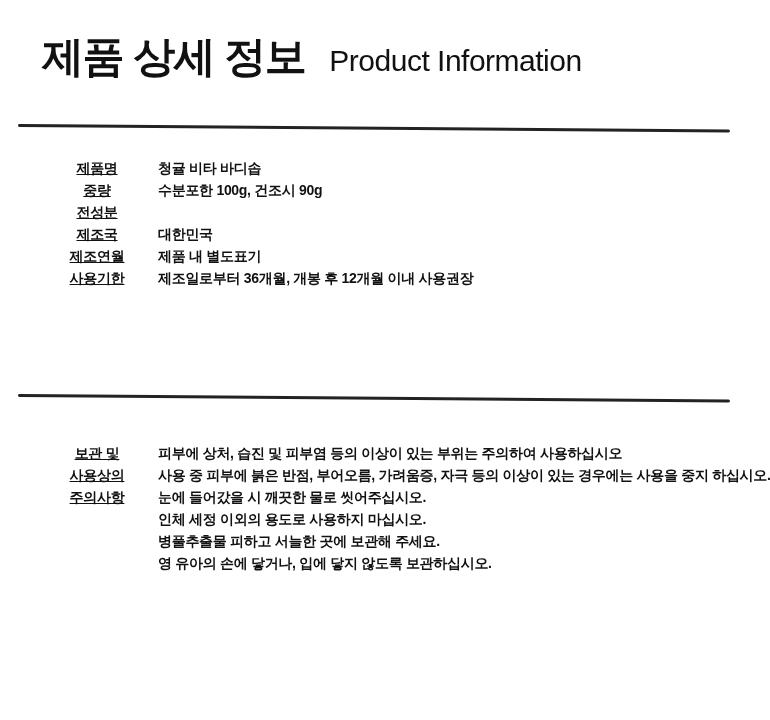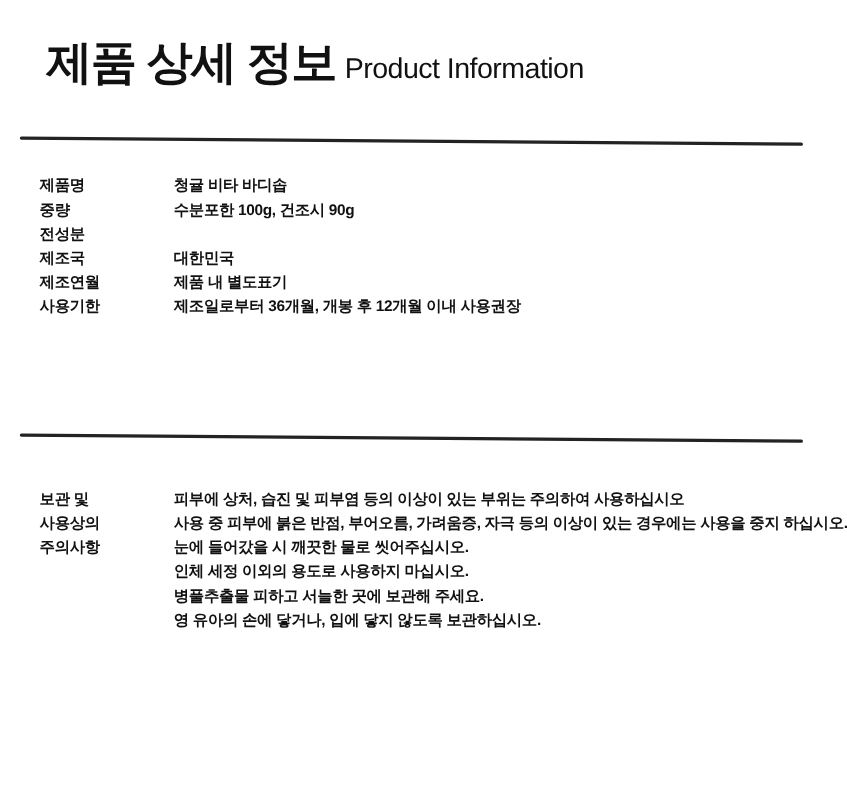--- a/index.html
+++ b/index.html
@@ -11,32 +11,32 @@
     overflow: hidden;
     font-family: "Liberation Sans", sans-serif;
     color: #111111;
   }
   .title-row {
     position: absolute;
     left: 42px;
     top: 30px;
     display: flex;
     align-items: baseline;
-    gap: 8px;
+    gap: 24px;
     white-space: nowrap;
   }
   .title-ko {
     margin: 0;
     font-size: 42px;
     font-weight: 700;
     letter-spacing: -1.5px;
     line-height: 1.3;
   }
   .title-en {
-    font-size: 26px;
+    font-size: 30px;
     font-weight: 500;
     letter-spacing: -0.5px;
   }
   .divider {
     position: absolute;
     left: 18px;
     width: 712px;
     height: 2.6px;
     background: #232323;
     border-radius: 2px;
@@ -54,22 +54,23 @@
     font-weight: 600;
     letter-spacing: -0.3px;
   }
   .spec-table { top: 157px; }
   .caution-table { top: 442px; }
   .row {
     display: grid;
     grid-template-columns: 122px 1fr;
   }
   .label {
-    text-align: left;
+    text-align: center;
     white-space: nowrap;
+    text-decoration: underline;
   }
   .value {
     text-align: left;
     white-space: nowrap;
   }
   .value .line { white-space: nowrap; }
 </style>
 </head>
 <body>
 

